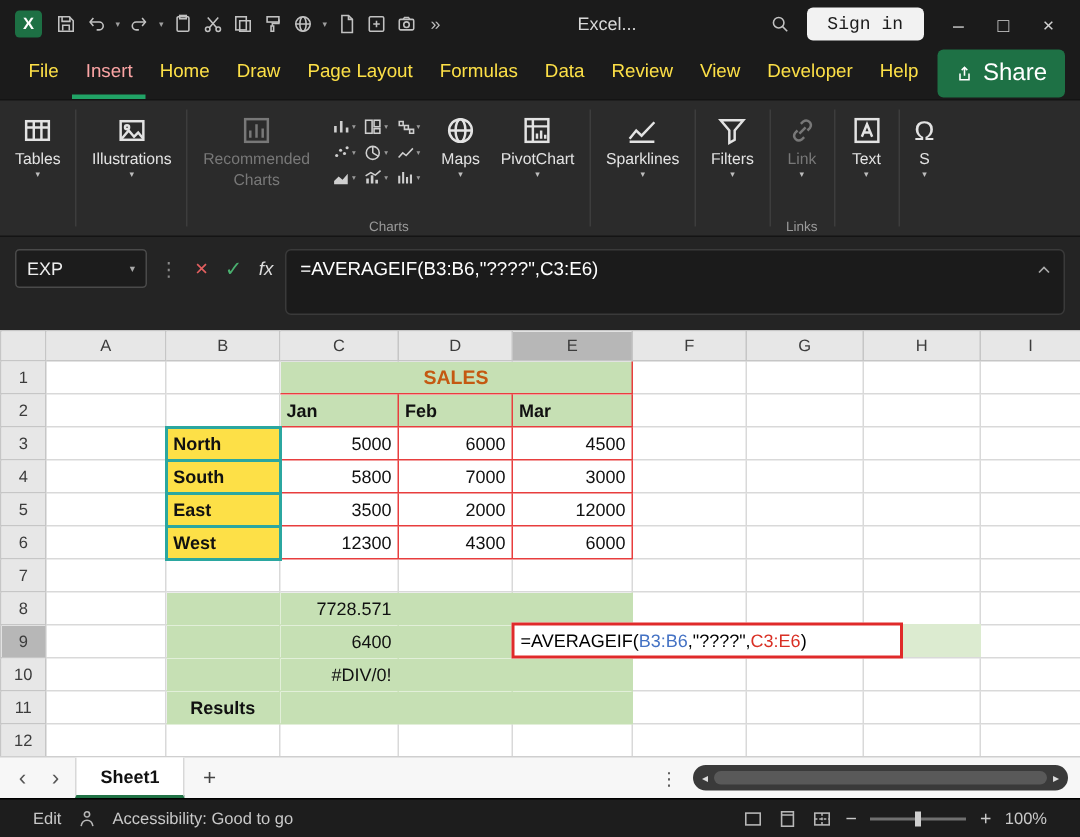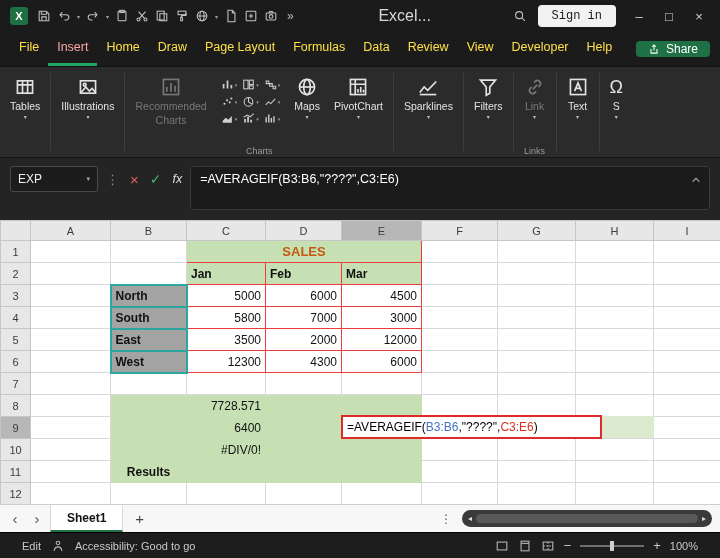--- a/index.html
+++ b/index.html
@@ -6,30 +6,30 @@
   html,body { width:720px; height:558px; overflow:hidden; background:#1d1d1d;
     font-family:"Liberation Sans", sans-serif; }
 
   
   .titlebar { height:32px; background:#1b1b1b; display:flex; align-items:center; padding:0 6px; color:#c6c6c6; }
   .app-logo { width:18px; height:18px; background:#1d7044; border-radius:3px; color:#fff; font-size:11px; font-weight:bold; display:flex; align-items:center; justify-content:center; margin:0 6px 0 4px; }
   .tbi { width:20px; height:22px; display:flex; align-items:center; justify-content:center; color:#c2c2c2; }
   .tbi svg { width:14px; height:14px; stroke:currentColor; fill:none; stroke-width:1.2; }
   .cvt { width:9px; font-size:6px; color:#9f9f9f; display:flex; align-items:center; justify-content:center; }
   .overflow-chev { color:#bdbdbd; font-size:12px; padding:0 6px; }
-  .win-title { font-size:16px; color:#d8d8d8; white-space:nowrap; }
+  .win-title { font-size:12px; color:#d8d8d8; white-space:nowrap; }
   .spacer { flex:1; }
   .signin { background:#f2f2f2; color:#1c1c1c; font-size:12px; border:none; border-radius:4px; padding:4px 14px; margin:0 8px; font-family:Liberation Mono, monospace; }
   .winbtn { width:30px; height:32px; display:flex; align-items:center; justify-content:center; font-size:13px; color:#d2d2d2; }
 
   
   .menubar { height:34px; background:#1b1b1b; display:flex; align-items:center; padding:0 10px; }
   .menu-item { color:#fde047; font-size:12.5px; height:34px; line-height:31px; padding:0 9px; border-bottom:3px solid transparent; }
   .menu-item.active { color:#fca5a5; border-bottom-color:#21a366; }
-  .share-btn { margin-left:auto; height:16px; background:#1e7145; color:#fff; border:none; border-radius:4px; display:flex; align-items:center; gap:6px; padding:0 12px; font-size:12px; font-family:inherit; }
+  .share-btn { margin-left:auto; height:32px; background:#1e7145; color:#fff; border:none; border-radius:4px; display:flex; align-items:center; gap:6px; padding:0 12px; font-size:16px; font-family:inherit; }
   .share-btn svg { width:12px; height:12px; stroke:#fff; fill:none; stroke-width:1.4; }
 
   
   .ribbon { height:92px; background:#2b2b2b; display:flex; align-items:stretch; border-top:1px solid #141414; border-bottom:1px solid #141414; overflow:hidden; }
   .rgroup { position:relative; display:flex; align-items:flex-start; padding:2px 3px 13px; }
   .glabel { position:absolute; bottom:1px; left:0; right:0; text-align:center; font-size:9px; color:#9a9a9a; }
   .vsep { width:1px; background:#3d3d3d; margin:6px 0; }
   .bbtn { display:flex; flex-direction:column; align-items:center; gap:2px; padding:7px 7px 2px; color:#e3e3e3; font-size:10.5px; line-height:1.15; background:none; border:none; font-family:inherit; text-align:center; }
   .bbtn svg { width:22px; height:22px; stroke:currentColor; fill:none; stroke-width:1.2; }
   .bbtn .glyph { font-size:18px; line-height:22px; }
@@ -57,21 +57,21 @@
   .grid-wrap { position:relative; height:284px; background:#fff; overflow:hidden; }
   table.grid { border-collapse:collapse; table-layout:fixed; width:720px; }
   .grid th, .grid td { border:1px solid #d9d9d9; font-size:12px; padding:0 4px; height:22px; overflow:hidden; white-space:nowrap; font-weight:normal; color:#111; }
   .grid th { background:#e7e7e7; color:#3c3c3c; font-size:11px; text-align:center; border-color:#c6c6c6; padding:0; }
   .grid tr.hdr th { height:20px; }
   .grid th.sel { background:#b7b7b7; }
   td.rb { border-color:#e83e3e; }
   td.green { background:#c6e0b4; border-color:#c6e0b4; }
   td.sales { background:#c6e0b4; color:#c45911; font-weight:bold; text-align:center; font-size:13px; border-color:#e83e3e; }
   td.month { background:#c6e0b4; font-weight:bold; border-color:#e83e3e; }
-  td.region { background:#a3a3a3; font-weight:bold; border:2px solid #2ba7a0; }
+  td.region { background:#fde047; font-weight:bold; border:2px solid #2ba7a0; }
   td.num { text-align:right; }
   td.resl { font-weight:bold; text-align:center; }
   .cell-editor { position:absolute; left:341px; top:195px; width:261px; height:24px; background:#fff; border:2px solid #e02a2a; display:flex; align-items:center; padding:0 4px; font-size:12px; z-index:5; white-space:nowrap; color:#000; }
   .cell-editor .r1 { color:#4472c4; }
   .cell-editor .r2 { color:#d93025; }
   .green-strip { position:absolute; left:602px; top:196px; width:52px; height:22px; background:#dcebd0; z-index:4; }
 
   
   .sheetbar { height:28px; background:#f7f7f7; border-top:1px solid #cfcfcf; display:flex; align-items:center; padding:0 6px; gap:4px; color:#444; }
   .nav { width:18px; text-align:center; font-size:15px; color:#555; }

